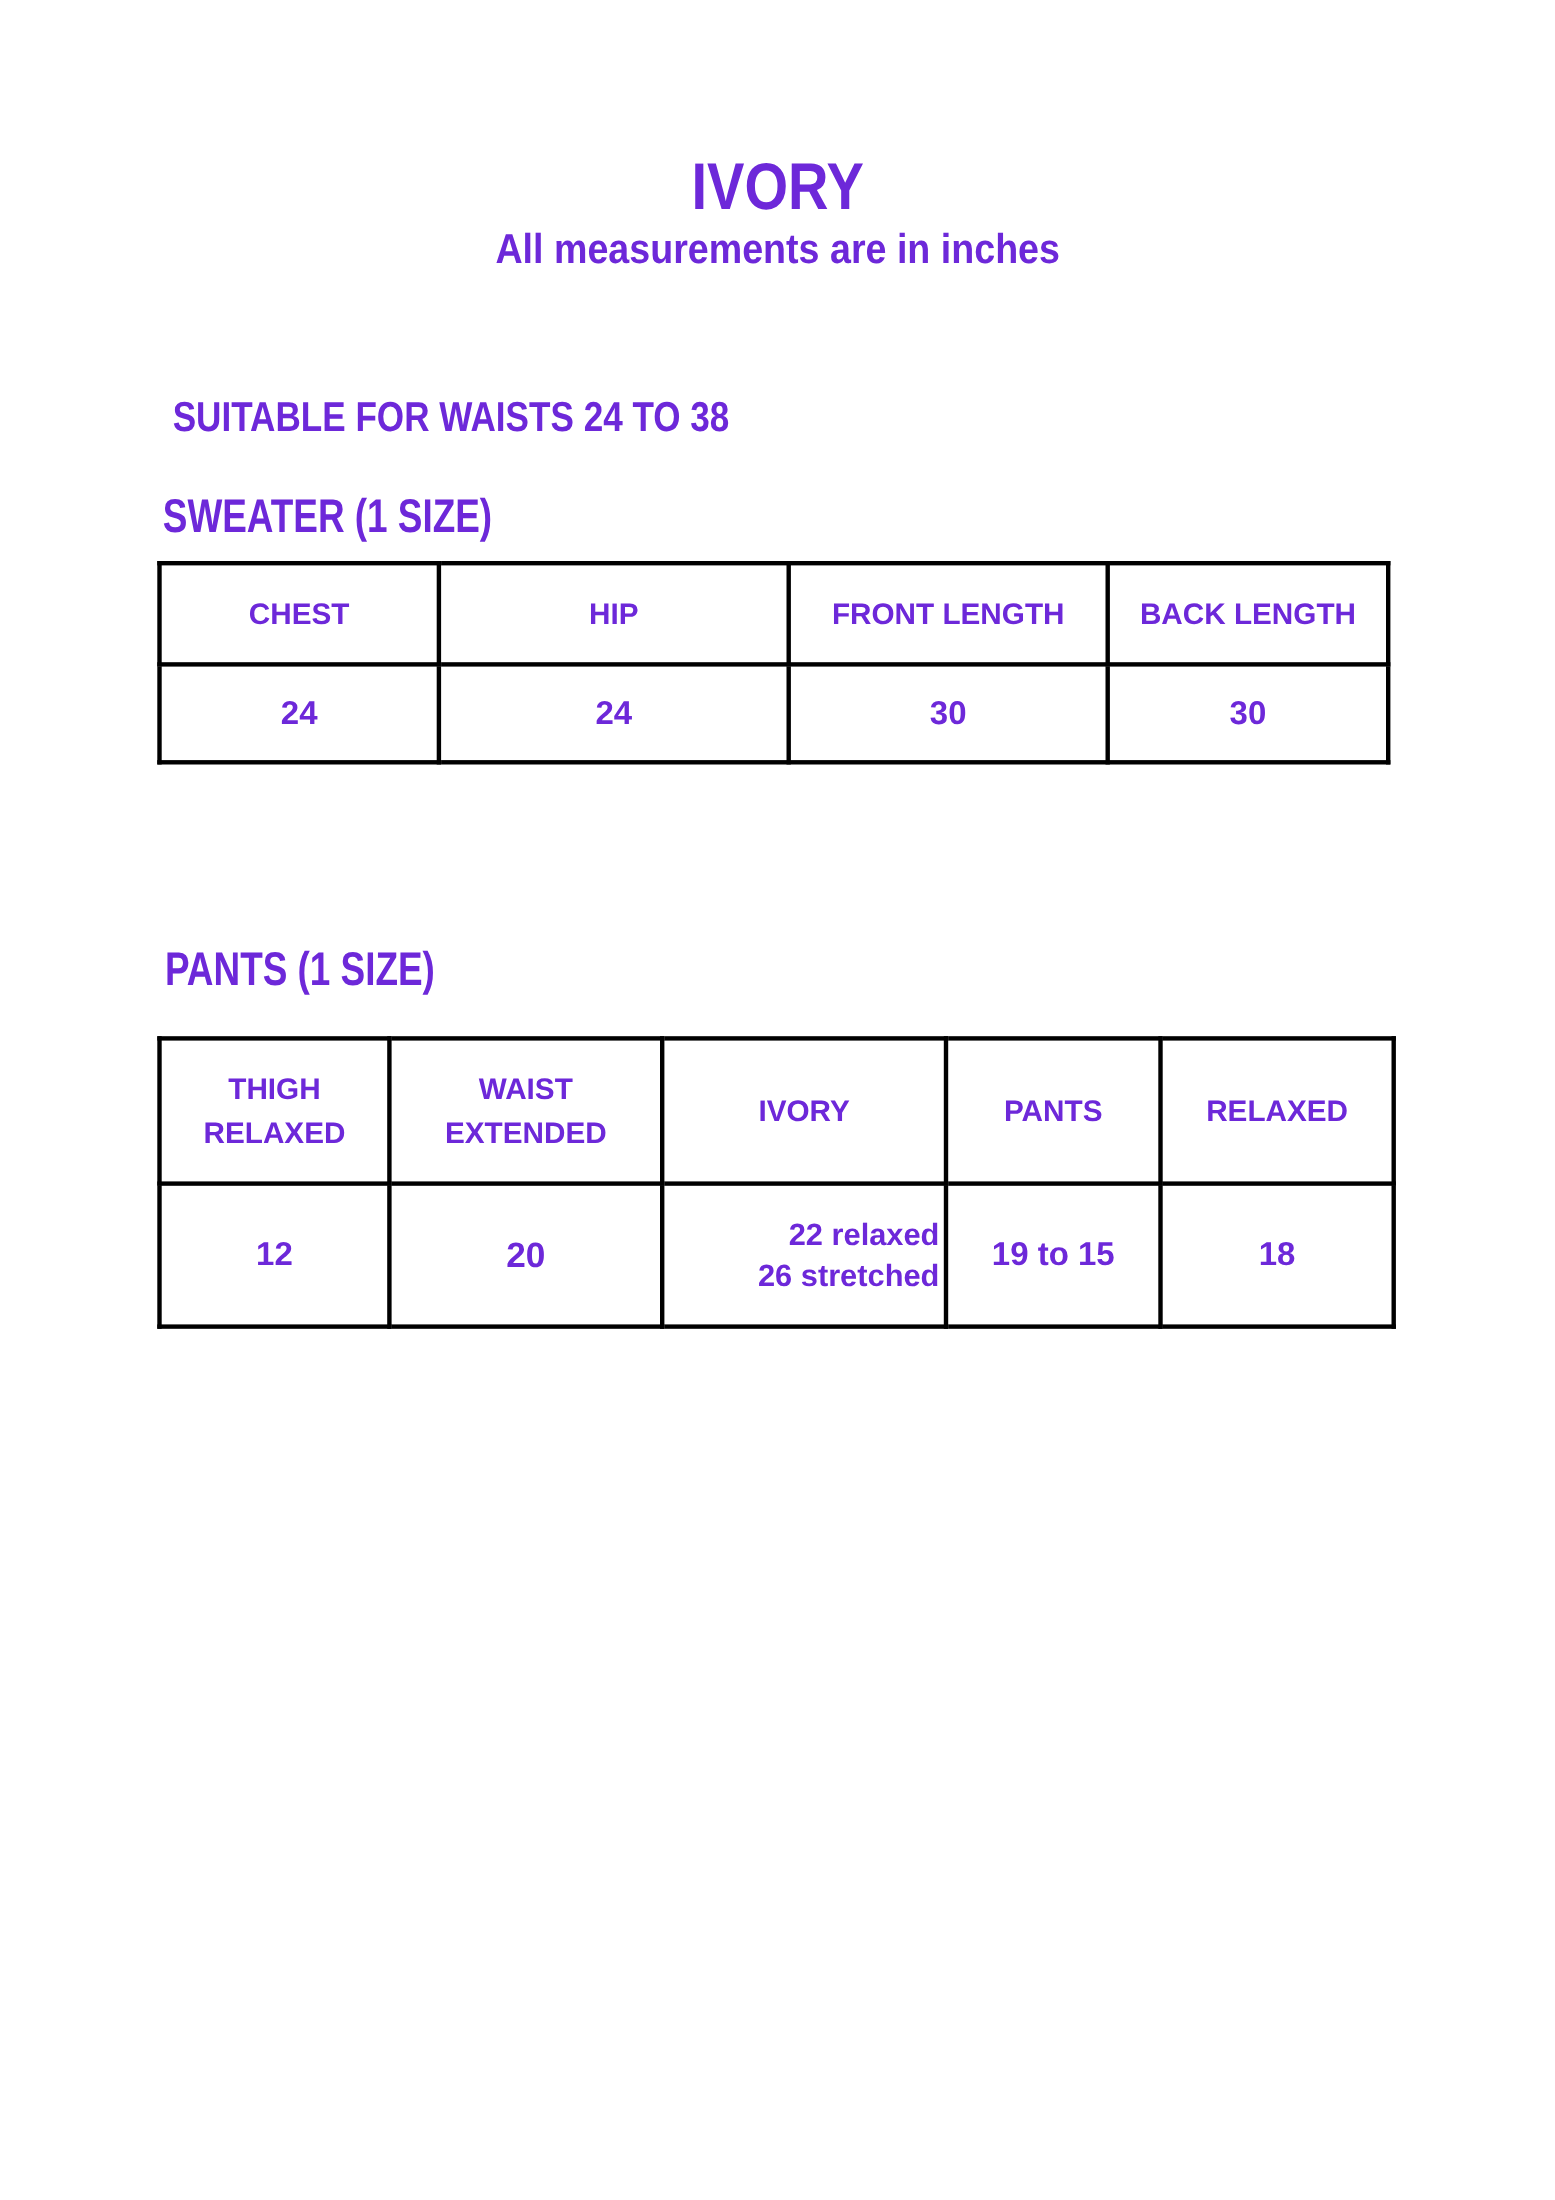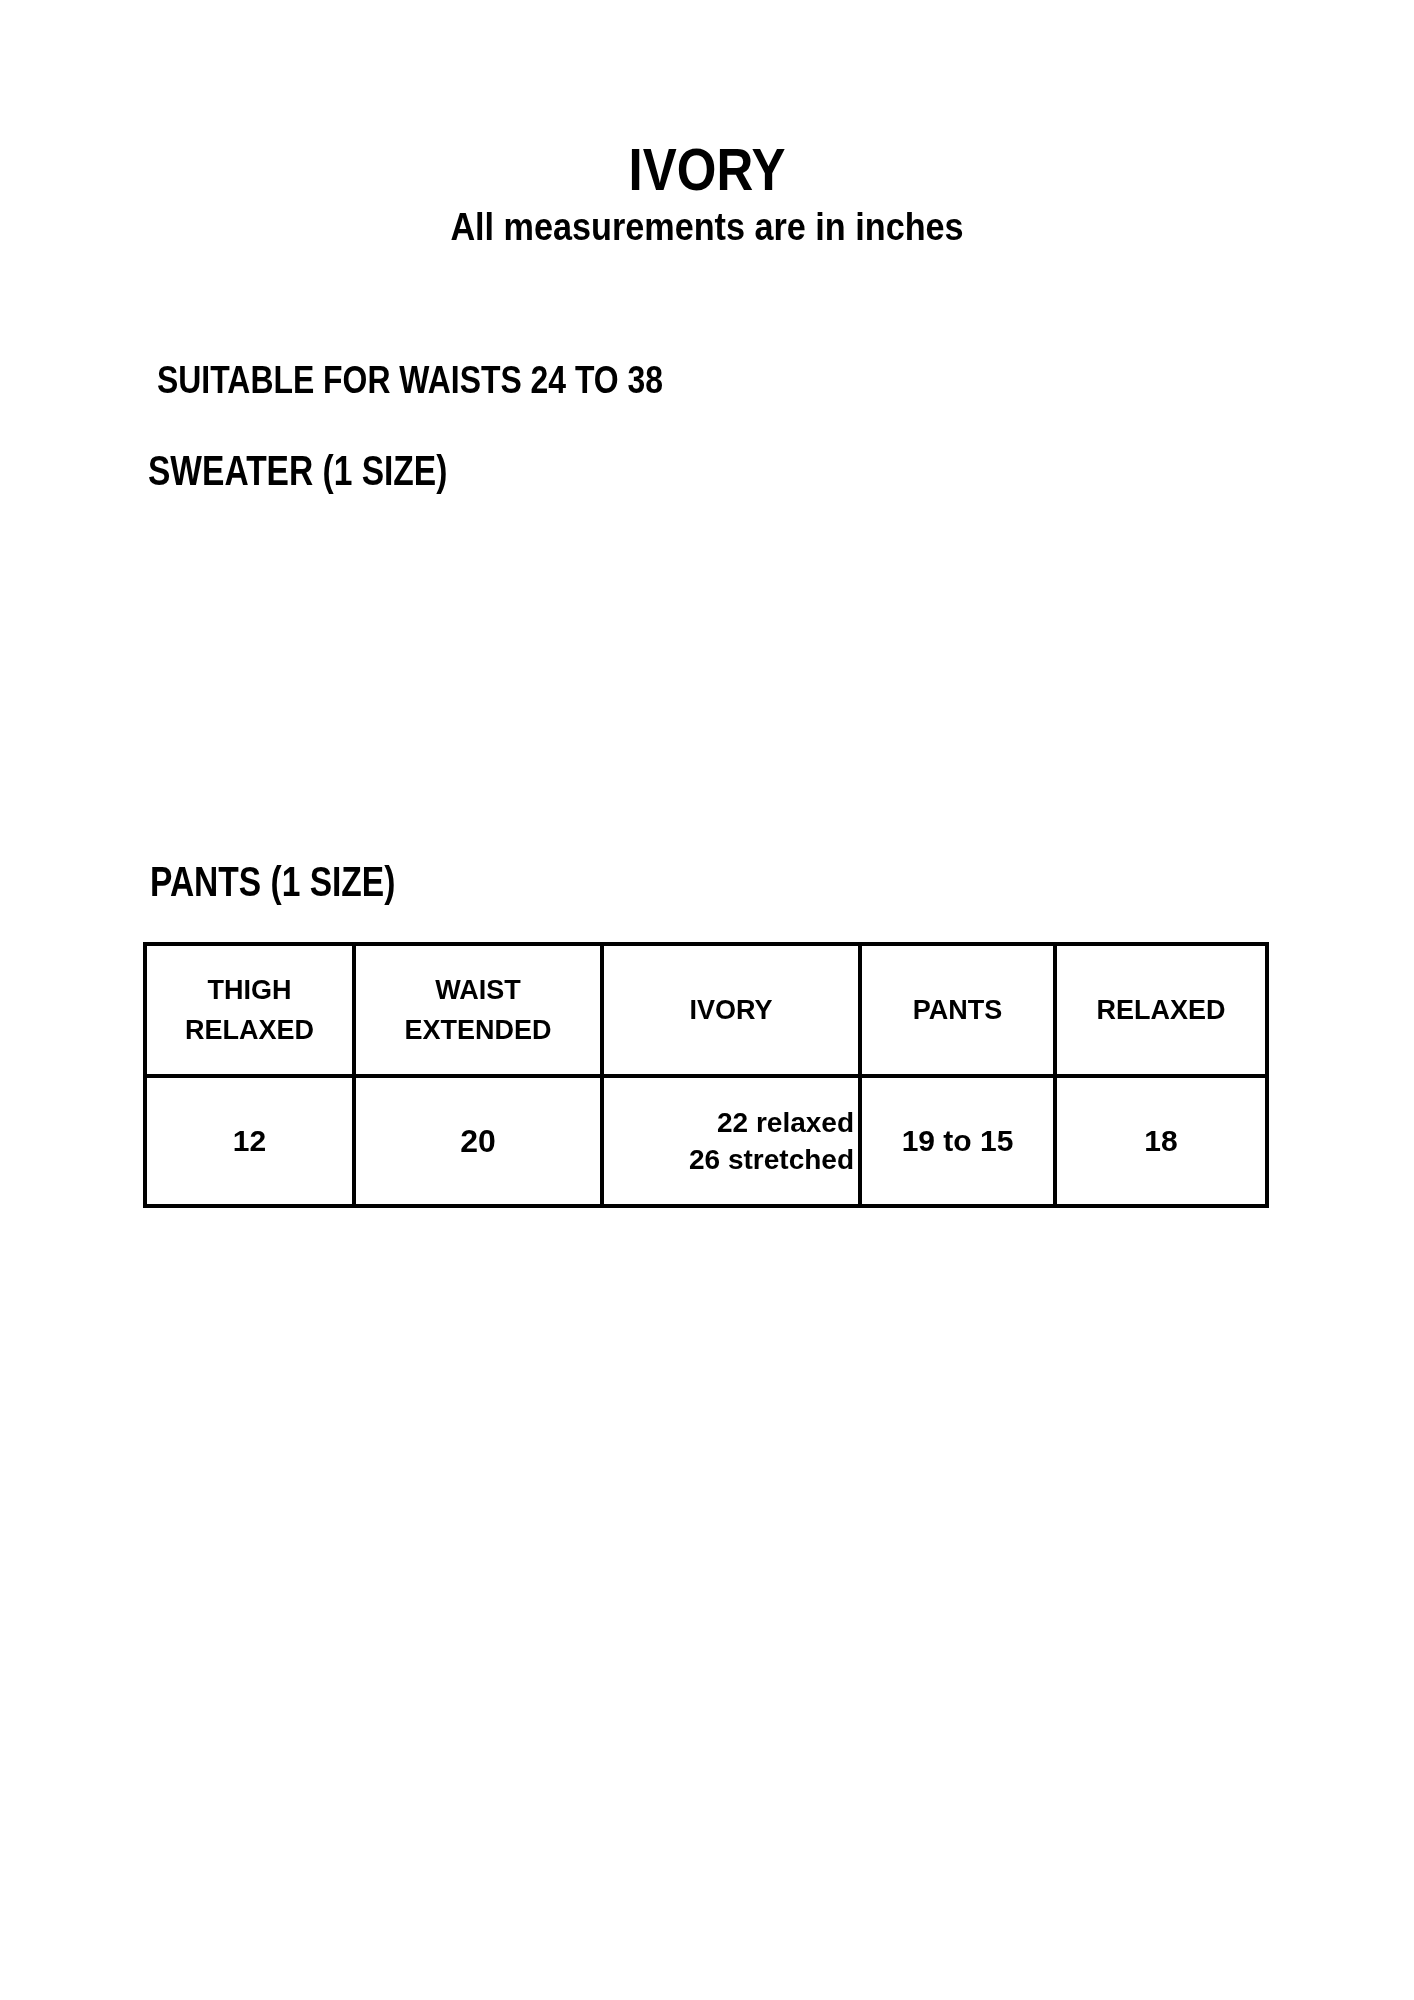--- a/index.html
+++ b/index.html
@@ -1,19 +1,19 @@
 <!DOCTYPE html>
 <html><head>
 <meta charset="utf-8">
 <style>
   * { margin:0; padding:0; box-sizing:border-box; }
   html,body { background:#ffffff; }
   .sheet {
     position:relative; width:1414px; height:2000px;
-    background:#ffffff; color:#000000;
+    background:#ffffff; color:#6d28d9;
     font-family:"Liberation Sans","DejaVu Sans",sans-serif;
     overflow:hidden;
   }
   .title {
     position:absolute; top:140px; left:0; width:100%;
     text-align:center; font-size:60px; font-weight:700; line-height:1;
     transform:scaleX(.85);
   }
   .subtitle {
     position:absolute; top:208px; left:0; width:100%;
@@ -67,20 +67,44 @@
 
 <div class="sheet">
 
   <h1 class="title">IVORY</h1>
   <div class="subtitle">All measurements are in inches</div>
 
   <div class="note">SUITABLE FOR WAISTS 24 TO 38</div>
 
   <div class="sec-heading" id="sweater-heading">SWEATER (1 SIZE)</div>
 
+  <table class="chart" id="sweater-table">
+    <colgroup>
+      <col style="width:254px">
+        <col style="width:318px">
+        <col style="width:290px">
+        <col style="width:255px">
+    </colgroup>
+    <thead>
+      <tr class="head-row">
+        <th>CHEST</th>
+        <th>HIP</th>
+        <th>FRONT LENGTH</th>
+        <th>BACK LENGTH</th>
+      </tr>
+    </thead>
+    <tbody>
+      <tr class="data-row">
+        <td>24</td>
+        <td>24</td>
+        <td>30</td>
+        <td>30</td>
+      </tr>
+    </tbody>
+  </table>
 
   <div class="sec-heading" id="pants-heading">PANTS (1 SIZE)</div>
 
   <table class="chart" id="pants-table">
     <colgroup>
       <col style="width:209px">
         <col style="width:248px">
         <col style="width:258px">
         <col style="width:195px">
         <col style="width:212px">

